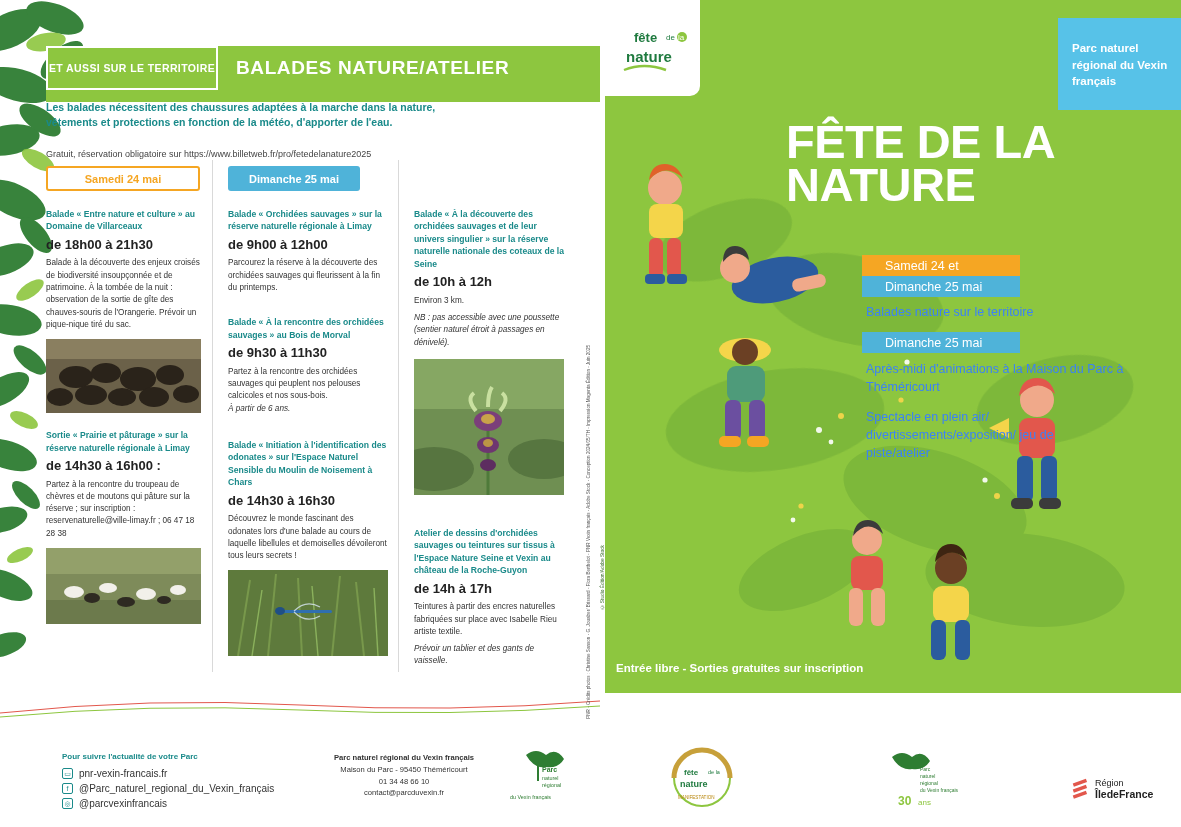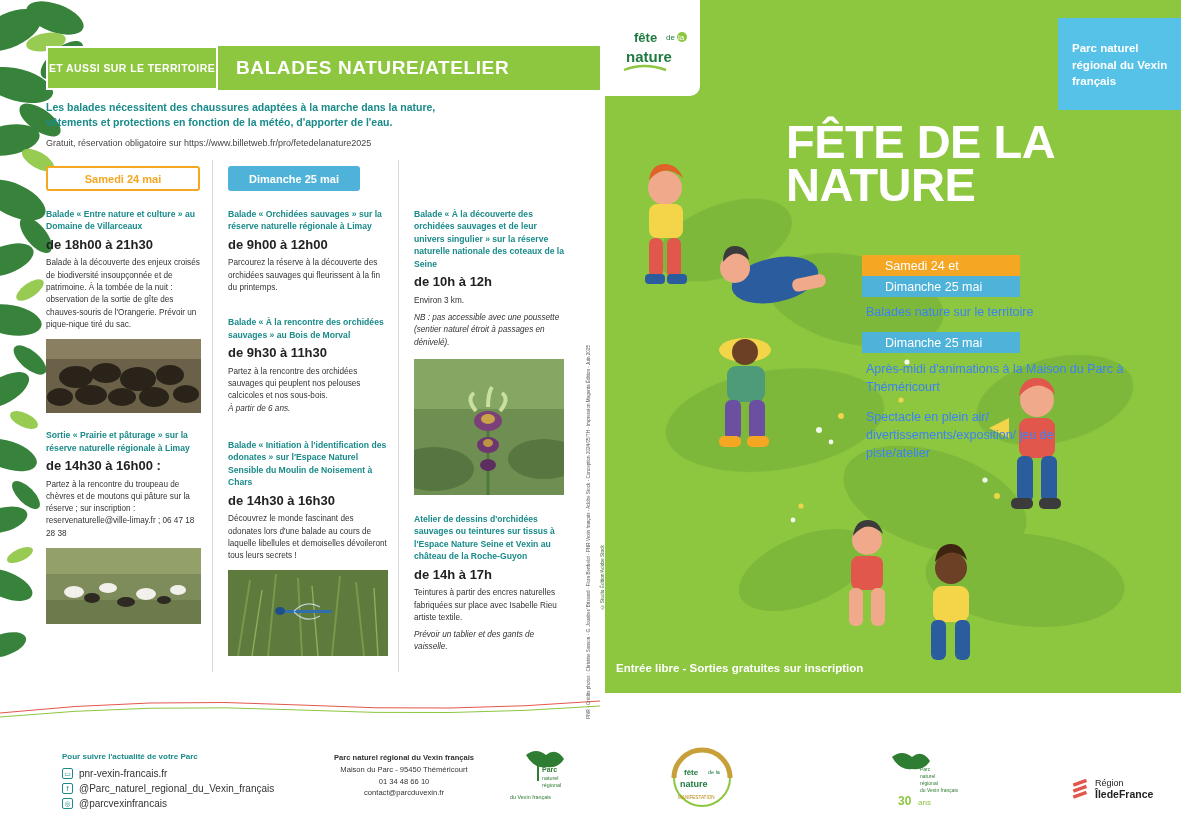--- a/index.html
+++ b/index.html
@@ -18,21 +18,21 @@
     position:absolute; left:0; top:0; width:600px; height:827px;
     background:#ffffff;
   }
   .leaf-bg {
     position:absolute; left:0; top:0; width:120px; height:700px;
     overflow:hidden;
   }
   .leaf-bg svg { display:block; }
 
   .banner {
-    position:absolute; left:46px; top:46px; width:554px; height:44px;
+    position:absolute; left:46px; top:46px; width:554px; height:56px;
     background:#8dc63f;
   }
   .banner-left {
     position:absolute; left:0; top:0; width:172px; height:44px;
     border:2px solid #ffffff; background:#8dc63f;
     display:flex; align-items:center; justify-content:center;
   }
   .banner-left span {
     color:#ffffff; font-size:10.5px; font-weight:bold; letter-spacing:.4px;
   }
@@ -40,21 +40,21 @@
     position:absolute; left:190px; top:0; height:44px;
     display:flex; align-items:center;
     color:#ffffff; font-size:19px; font-weight:bold; letter-spacing:.6px;
   }
 
   .intro {
     position:absolute; left:46px; top:100px; width:480px;
     color:#1a8a8a; font-size:10.5px; line-height:1.45; font-weight:bold;
   }
   .intro .line3 {
-    color:#444; font-weight:normal; font-size:9px; margin-top:7px;
+    color:#444; font-weight:normal; font-size:9px; margin-top:18px;
   }
 
   .daybtn {
     position:absolute; height:25px; border-radius:3px;
     display:flex; align-items:center; justify-content:center;
     font-size:11px; font-weight:bold;
   }
   .daybtn.sat {
     left:46px; top:166px; width:154px;
     border:2px solid #f5a623; color:#f5a623; background:#fff;
@@ -341,21 +341,21 @@
               <path d="M62 52 q-10 -12 -2 -18" stroke="#c9e0a0" stroke-width="4" fill="none"></path>
               <path d="M86 52 q10 -12 2 -18" stroke="#c9e0a0" stroke-width="4" fill="none"></path>
               <path d="M74 48 q0 -14 4 -20" stroke="#c9e0a0" stroke-width="4" fill="none"></path>
               <ellipse cx="74" cy="86" rx="11" ry="8" fill="#6e3670"></ellipse>
               <ellipse cx="74" cy="84" rx="5" ry="4" fill="#bb9545"></ellipse>
               <ellipse cx="74" cy="106" rx="8" ry="6" fill="#5d2d60"></ellipse>
             </g>
           </svg>
         </div>
       </div>
-      <div class="ev" style="margin-top:18px;">
+      <div class="ev" style="margin-top:32px;">
         <div class="ev-title">Atelier de dessins d'orchidées sauvages ou teintures sur tissus à l'Espace Nature Seine et Vexin au château de la Roche-Guyon</div>
         <div class="ev-time">de 14h à 17h</div>
         <div class="ev-body">Teintures à partir des encres naturelles fabriquées sur place avec Isabelle Rieu artiste textile.</div>
         <div class="ev-body it" style="font-style:italic;margin-top:5px;">Prévoir un tablier et des gants de vaisselle.</div>
       </div>
     </div>
 
     <div class="hr-line">
       <svg width="600" height="26" viewBox="0 0 600 26">
         <path d="M0 18 Q150 2 300 10 T600 6" stroke="#e2574c" stroke-width="1" fill="none"></path>

